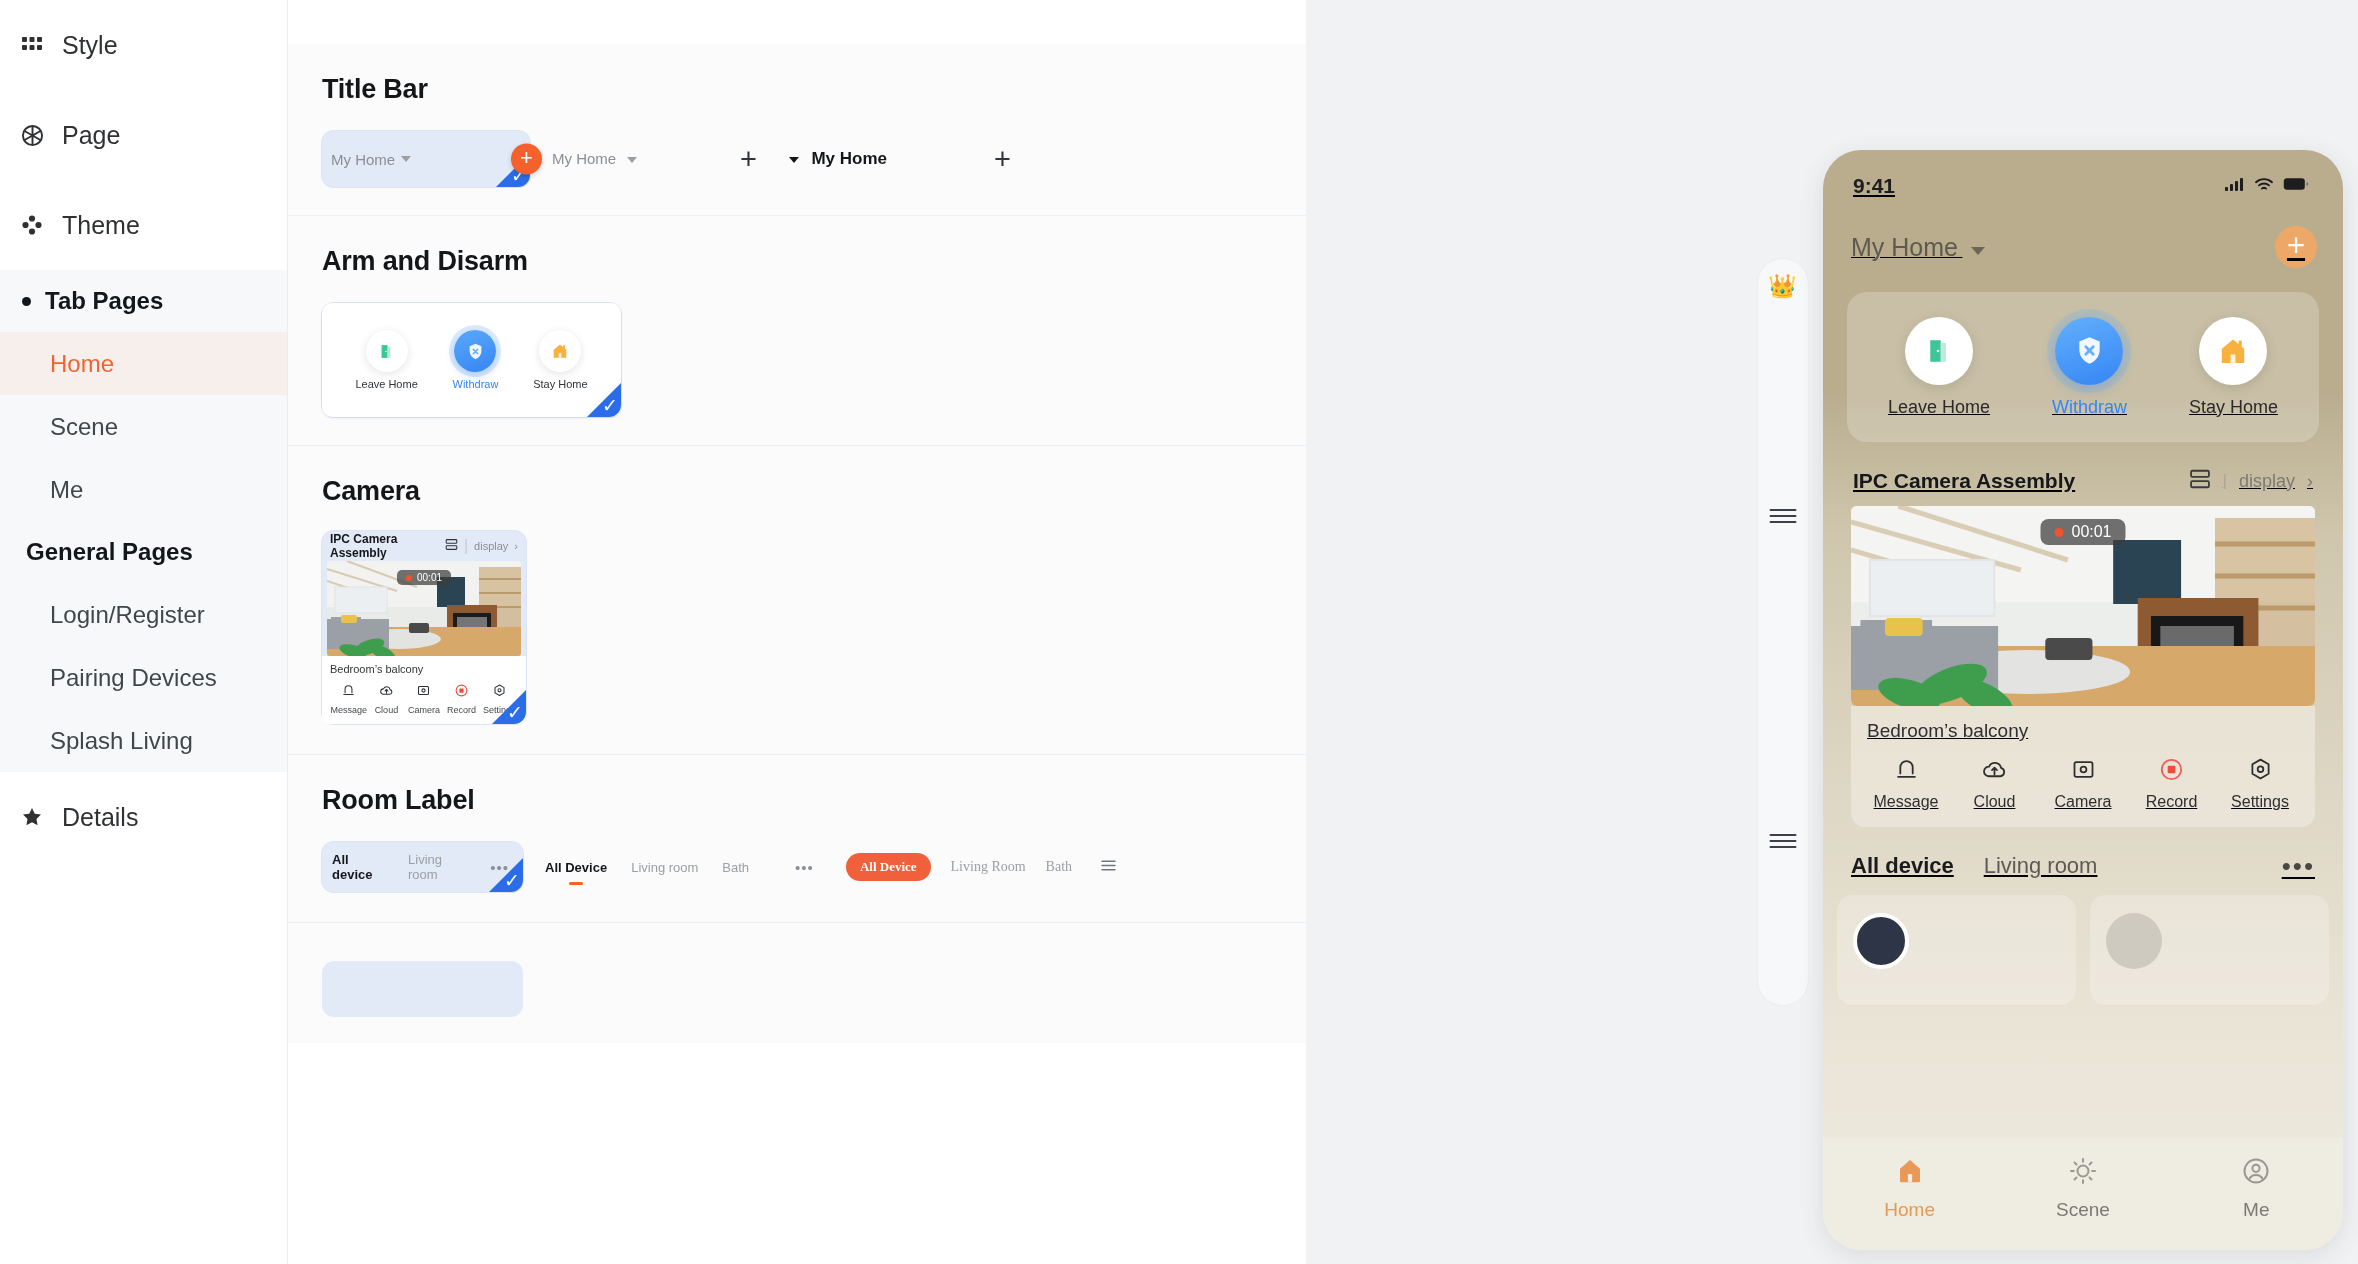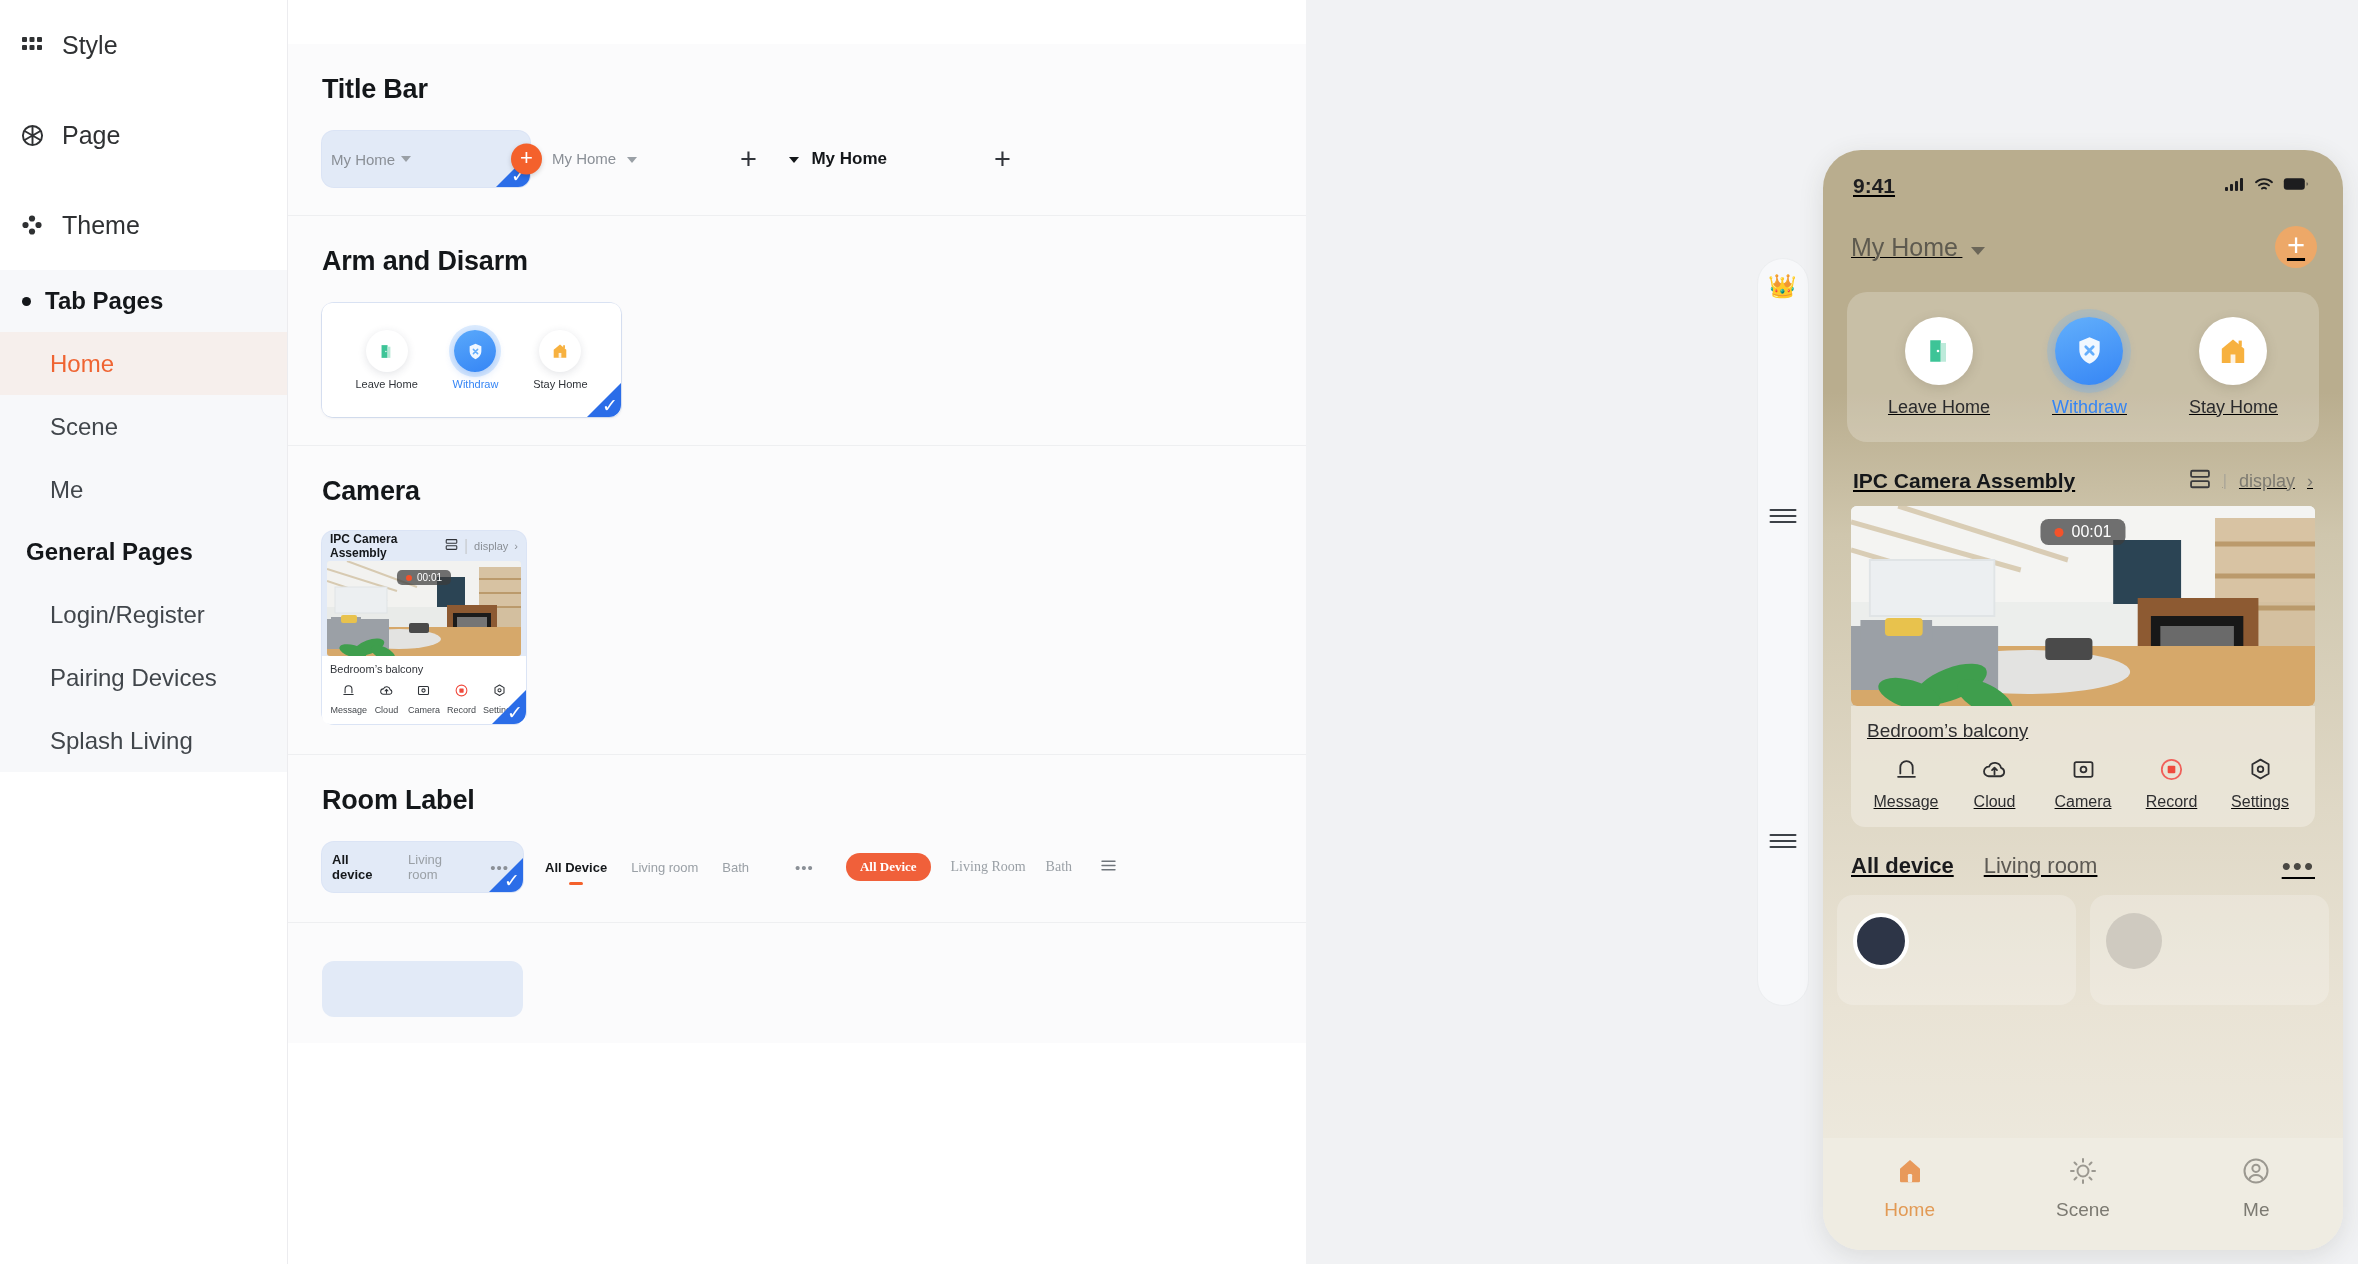--- a/index.html
+++ b/index.html
@@ -471,20 +471,28 @@
         <span>Login/Register</span>
       </div>
       <div class="sub-item">
         <span>Pairing Devices</span>
       </div>
       <div class="sub-item">
         <span>Splash Living</span>
       </div>
     </div>
 
+    <div class="nav-top-item">
+      <span class="nicon">
+        <svg width="22" height="22" viewBox="0 0 24 24">
+          <path d="M12 2.2l3.0 6.2 6.8 1-4.9 4.8 1.2 6.8L12 17.8 5.9 21l1.2-6.8L2.2 9.4l6.8-1z" fill="#2f3133"></path>
+        </svg>
+      </span>
+      <span>Details</span>
+    </div>
   </div>
 
   <div class="canvas">
 
     <div class="section">
       <div class="section-title">Title Bar</div>
       <div class="titlebar-row">
 
         <div class="comp selected tb-variant-1">
           <span class="tb-label-muted">My Home</span>

